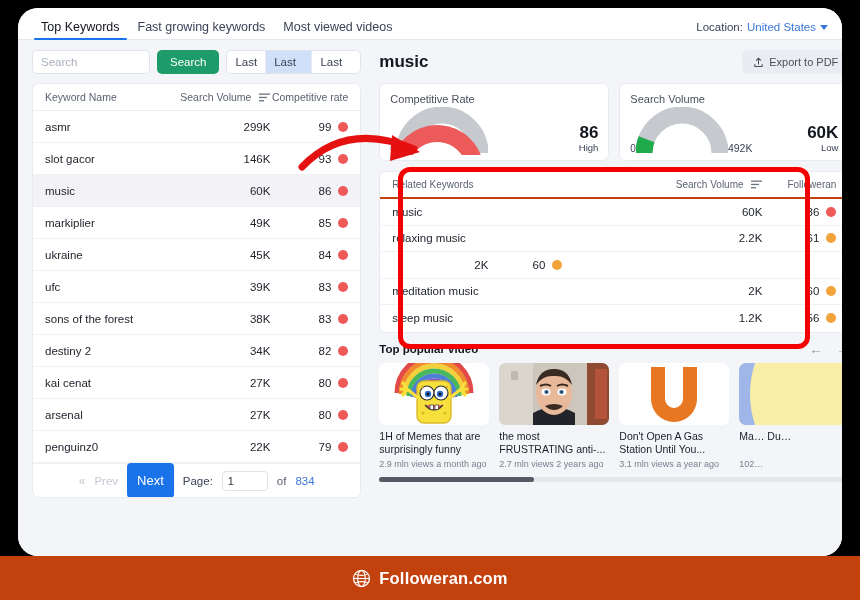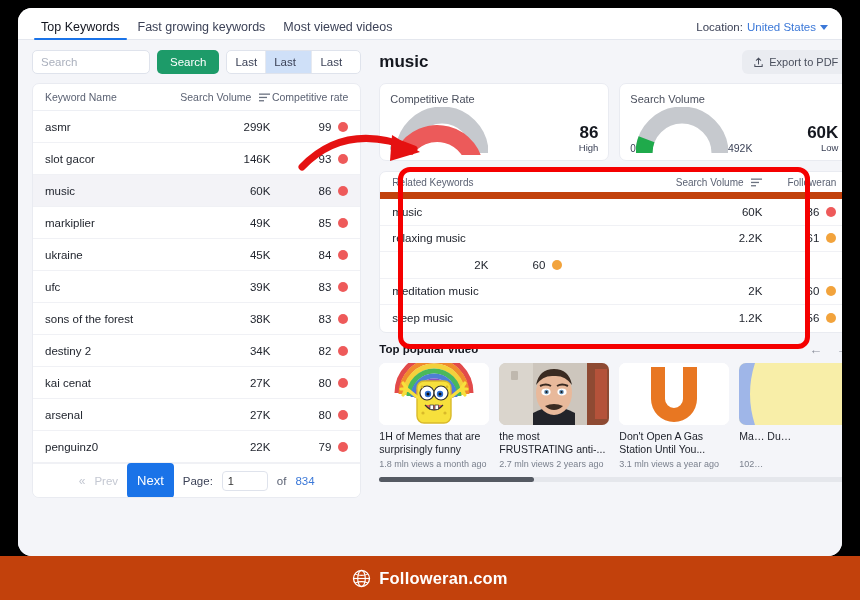--- a/index.html
+++ b/index.html
@@ -13,21 +13,21 @@
     position: relative;
     width: 860px; height: 600px;
     background: #000;
   }
   
   .window {
     position: absolute;
     left: 18px; top: 8px;
     width: 824px; height: 548px;
     background: #f4f5f9;
-    border-radius: 14px;
+    border-radius: 20px;
     overflow: hidden;
   }
   
   .tabbar {
     height: 32px;
     background: #ffffff;
     display: flex;
     align-items: flex-end;
     padding: 0 14px;
     position: relative;
@@ -155,21 +155,21 @@
   .gsvg { flex:none; }
   .gmin { font-size:10px; color:#3c4257; align-self:flex-end; padding-bottom:1px; }
   .gmax { font-size:10.5px; color:#3c4257; align-self:flex-end; padding-bottom:1px; }
   .gnum { margin-left:auto; text-align:right; padding-bottom:2px; }
   .gnum .big { font-size:17px; font-weight:bold; color:#14171f; display:block; line-height:1.05; }
   .gnum .sub { font-size:9.5px; color:#3c4257; display:block; }
 
   
   .related { margin-top:10px; }
   .rel-head, .rel-row { display:flex; align-items:center; padding: 0 12px; }
-  .rel-head { height:27px; font-size:10px; color:#5b6273; border-bottom:7px solid #c2410c; }
+  .rel-head { height:27px; font-size:10px; color:#5b6273; border-bottom:2px solid #c2410c; }
   .rel-row { height:26.5px; font-size:11.5px; color:#22262f; border-bottom:1px solid #f0f1f5; }
   .rel-row:last-child { border-bottom:none; }
   .r-name { flex:1; }
   .r-vol { width:96px; text-align:right; }
   .r-comp { width:74px; text-align:right; display:flex; align-items:center; justify-content:flex-end; gap:7px; }
 
   
   .vid-head { display:flex; align-items:center; margin-top:9px; margin-bottom:6px; }
   .vid-title { font-size:11.5px; font-weight:bold; color:#14171f; }
   .vid-arrows { margin-left:auto; display:flex; gap:14px; color:#8b909c; font-size:13px; }
@@ -475,21 +475,21 @@
                 <rect x="56" y="42" width="3.4" height="4.5" fill="#fff" stroke="#333" stroke-width="0.7"></rect>
                 <path d="M38 34 L28 26 M28 26 L24 20 M28 26 L22 26 M28 26 L24 32" stroke="#f7e03c" stroke-width="3.2" stroke-linecap="round"></path>
                 <path d="M72 34 L82 26 M82 26 L86 20 M82 26 L88 26 M82 26 L86 32" stroke="#f7e03c" stroke-width="3.2" stroke-linecap="round"></path>
                 <circle cx="44" cy="50" r="1.6" fill="#d9b92a"></circle>
                   <circle cx="66" cy="50" r="1.6" fill="#d9b92a"></circle>
                 <circle cx="43" cy="24" r="1.4" fill="#d9b92a"></circle>
                   <circle cx="68" cy="24" r="1.4" fill="#d9b92a"></circle>
               </svg>
             </div>
             <div class="vname">1H of Memes that are surprisingly funny</div>
-            <div class="vmeta">1.8 mln views a month ago</div>
+            <div class="vmeta">2.9 mln views a month ago</div>
           </div>
 
           <div class="vcard">
             <div class="thumb">
               <svg width="110" height="62" viewBox="0 0 110 62">
                 <rect width="110" height="62" fill="#cdc6bd"></rect>
                 <rect x="0" y="0" width="34" height="62" fill="#dad5cd"></rect>
                 <rect x="88" y="0" width="22" height="62" fill="#8e4a33"></rect>
                 <rect x="96" y="6" width="12" height="50" fill="#b4523a"></rect>
                 <rect x="12" y="8" width="7" height="9" rx="1" fill="#bfb8ae"></rect>

